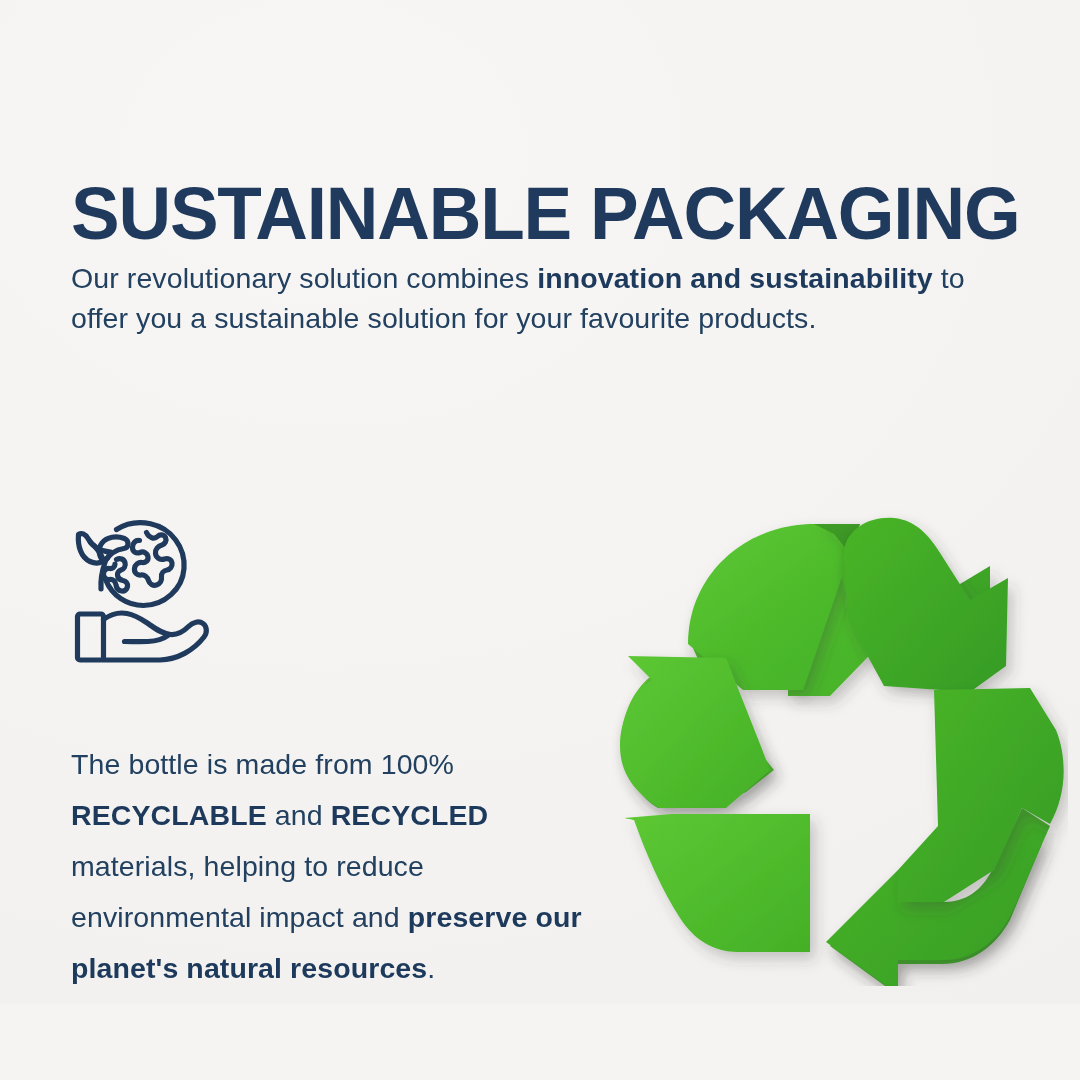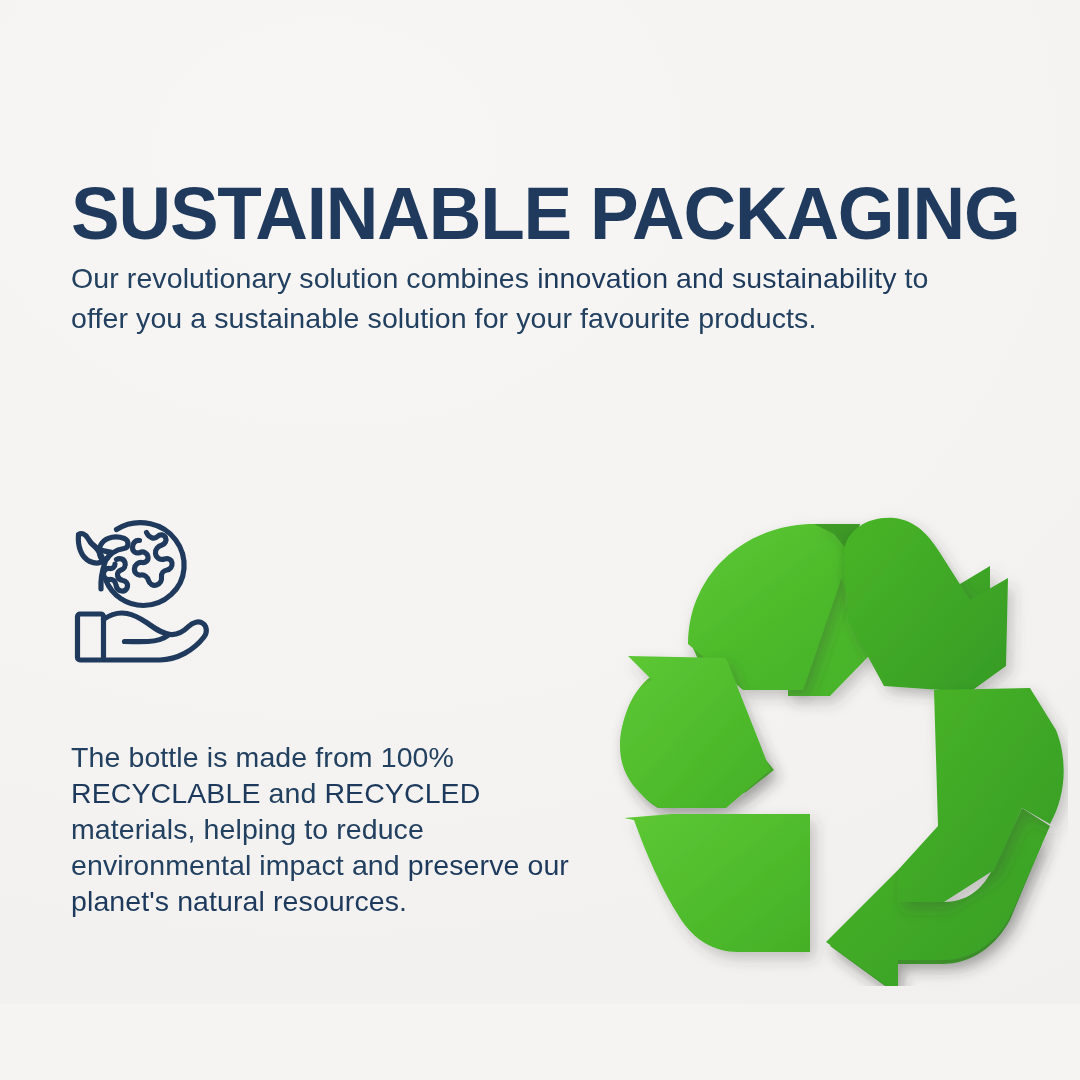--- a/index.html
+++ b/index.html
@@ -48,21 +48,21 @@
     left: 71px;
     top: 229px;
     width: 922px;
     color: #22405f;
     font-size: 28.5px;
     line-height: 40px;
     font-weight: 400;
     letter-spacing: 0.1px;
   }
   .intro b, .body-copy b {
-    font-weight: 400;
+    font-weight: 700;
     color: #1d3a5c;
   }
 
   
   .eco-icon {
     position: absolute;
     left: 72px;
     top: 516px;
     width: 140px;
     height: 148px;
@@ -70,21 +70,21 @@
   .eco-icon svg { display: block; width: 100%; height: 100%; }
 
   
   .body-copy {
     position: absolute;
     left: 71px;
     top: 710px;
     width: 530px;
     color: #22405f;
     font-size: 28.5px;
-    line-height: 36px;
+    line-height: 51px;
     font-weight: 400;
     letter-spacing: 0.1px;
   }
 
   
   .recycle {
     position: absolute;
     left: 598px;
     top: 508px;
     width: 470px;

